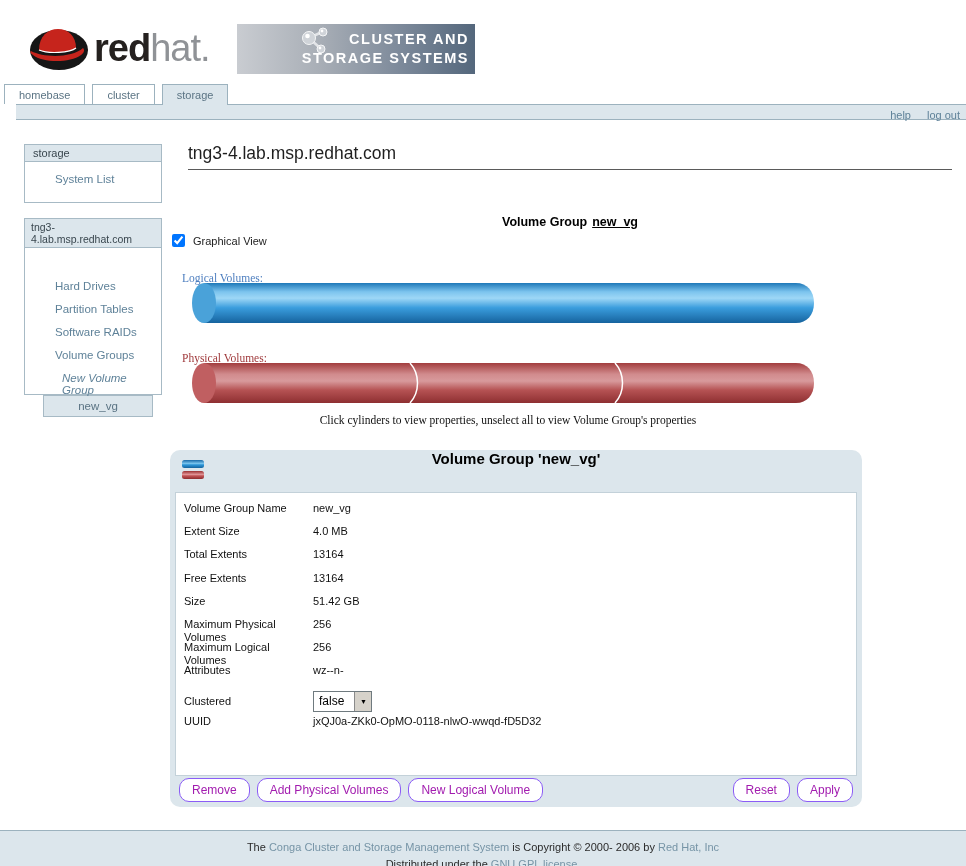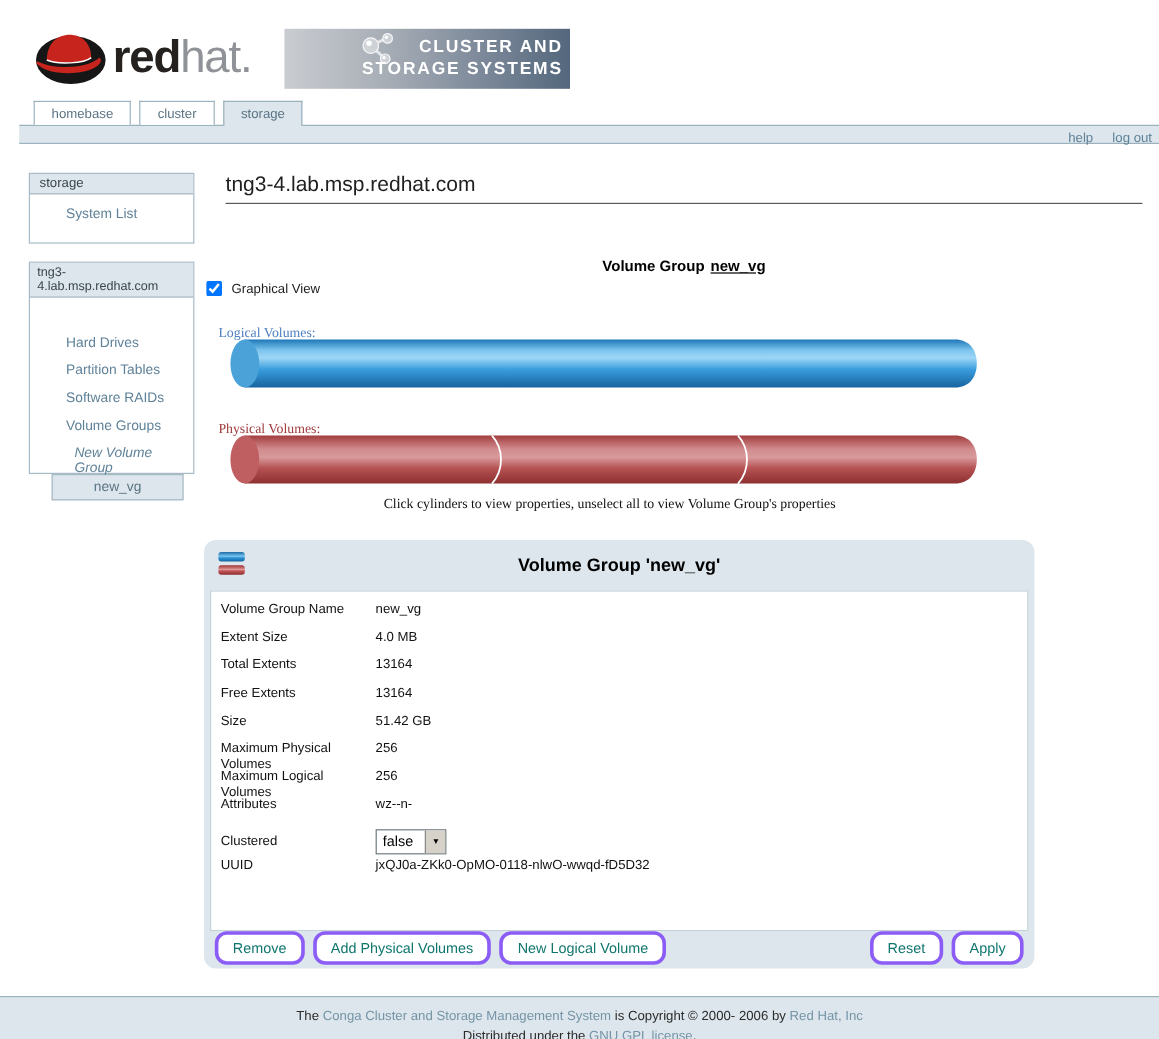--- a/index.html
+++ b/index.html
@@ -19,21 +19,21 @@
     position:absolute; left:237px; top:8px; width:238px; height:50px;
     background:linear-gradient(90deg,#c9ccd1 0%, #a8aeb6 35%, #7b8899 70%, #54677c 100%);
   }
   .banner .molecule { position:absolute; left:60px; top:2px; }
   .banner-text {
     position:absolute; right:6px; top:6px; text-align:right;
     color:#fff; font-weight:bold; font-size:14.5px; letter-spacing:1.5px; line-height:19px;
   }
 
   
-  .tabs { position:absolute; left:0; top:68px; width:100%; height:20px; display:flex; align-items:flex-end; padding-left:28px; gap:7px; box-sizing:border-box; }
+  .tabs { position:absolute; left:0; top:68px; width:100%; height:20px; display:flex; align-items:flex-end; padding-left:4px; gap:7px; box-sizing:border-box; }
   .tab {
     box-sizing:border-box; height:20px; padding:4px 14px 0 14px; background:#fff;
     border:1px solid #9cb2be; border-bottom:none; font-size:11px; color:#5b7484;
     position:relative; z-index:2; cursor:default; text-align:center;
   }
   .tab.active { background:#dce6ec; height:21px; margin-bottom:-1px; }
   .utilbar {
     position:absolute; left:16px; top:88px; width:100%; height:14px; background:#dce6ec;
     border-top:1px solid #9cb2be; border-bottom:1px solid #9cb2be;
     box-sizing:content-box; text-align:right; padding-right:0;
@@ -79,35 +79,35 @@
     font-family:"Liberation Serif", serif; font-size:11.5px; color:#101010;
   }
 
   
   .panel { position:absolute; left:170px; top:434px; width:692px; height:357px; background:#dce6ec; border-radius:10px; }
   .panel-head { position:relative; height:42px; }
   .vg-icon { position:absolute; left:12px; top:10px; width:24px; }
   .vg-icon .mini { height:8px; width:22px; border-radius:2.5px; margin-bottom:3px; }
   .mini.mblue { background:linear-gradient(180deg,#1a6aa8,#79c4ee 45%,#2e96d8 60%,#14639e); }
   .mini.mred  { background:linear-gradient(180deg,#9c3032,#e09597 45%,#c25456 60%,#8e2c2e); }
-  .panel-title { text-align:center; padding-top:13px; font-size:15px; font-weight:bold; color:#000; }
+  .panel-title { text-align:center; font-size:15px; font-weight:bold; color:#000; }
   .panel-body {
     position:absolute; left:5px; top:42px; width:682px; height:284px; background:#fff;
     border:1px solid #c3d1d9; box-sizing:border-box; padding-top:9px;
   }
   .prow { display:flex; height:23.2px; padding-left:8px; font-size:11px; color:#111; line-height:13px; }
   .prow .pl { width:129px; flex:none; }
   .prow-select { height:27px; align-items:center; line-height:normal; }
   .fselect { display:inline-flex; align-items:stretch; border:1px solid #6f7a7f; background:#fff; height:19px; cursor:default;text-align:center; }
   .fs-val { padding:2px 10px 0 5px; font-size:12px; color:#000; }
   .fs-btn { width:16px; background:#d6d2ca; border-left:1px solid #8a8a8a; display:flex; align-items:center; justify-content:center; font-size:7px; color:#000; }
   .panel-foot { position:absolute; left:0; bottom:0; height:34px; width:100%; display:flex; align-items:center; padding:0 9px; gap:7px; box-sizing:border-box; }
   .btn {
-    background:#fff; border:3px solid #8b5cf6; border-radius:10px; padding:4px 12px;
-    font-size:12px; color:#0f766e; font-family:"Liberation Sans", sans-serif; cursor:default;
+    background:#fff; border:1px solid #8b5cf6; border-radius:10px; padding:4px 12px;
+    font-size:12px; color:#a21caf; font-family:"Liberation Sans", sans-serif; cursor:default;
   }
   .pf-spacer { flex:1; }
 
   
   .footer {
     position:absolute; left:0; top:814px; width:100%; height:46px; background:#dce6ec;
     border-top:1px solid #9cb2be; text-align:center; font-size:11px; color:#2b2b2b;
   }
   .fl1 { margin-top:10px; }
   .fl2 { margin-top:5px; }

